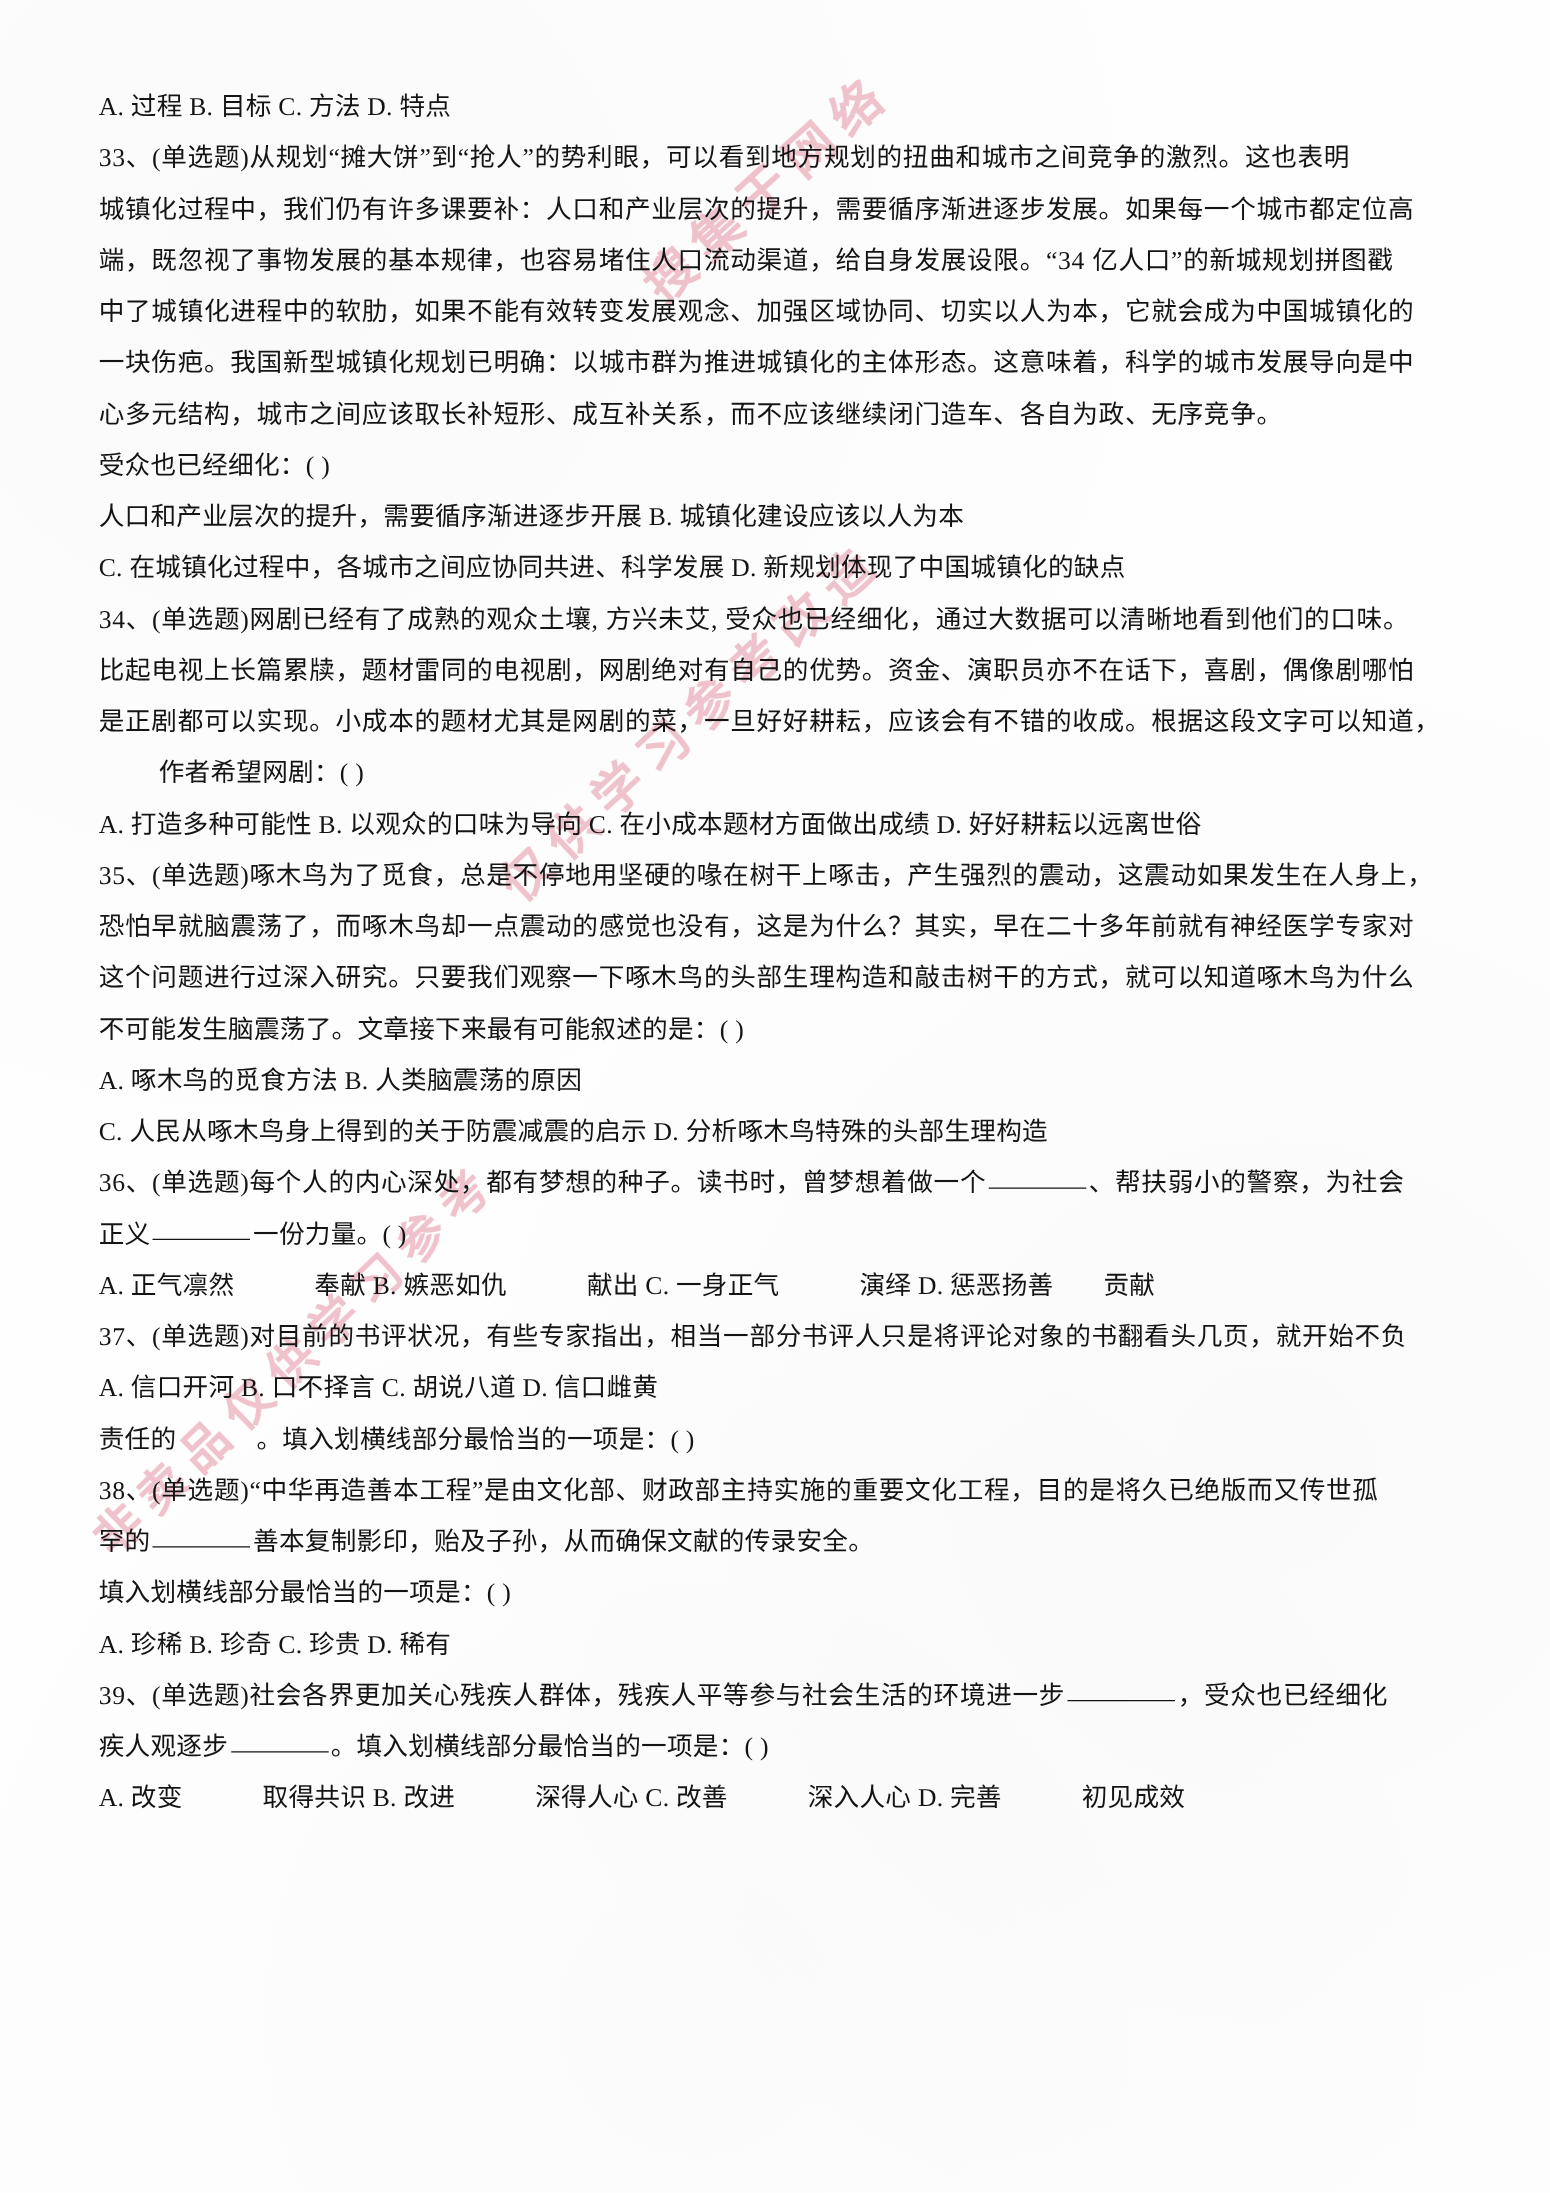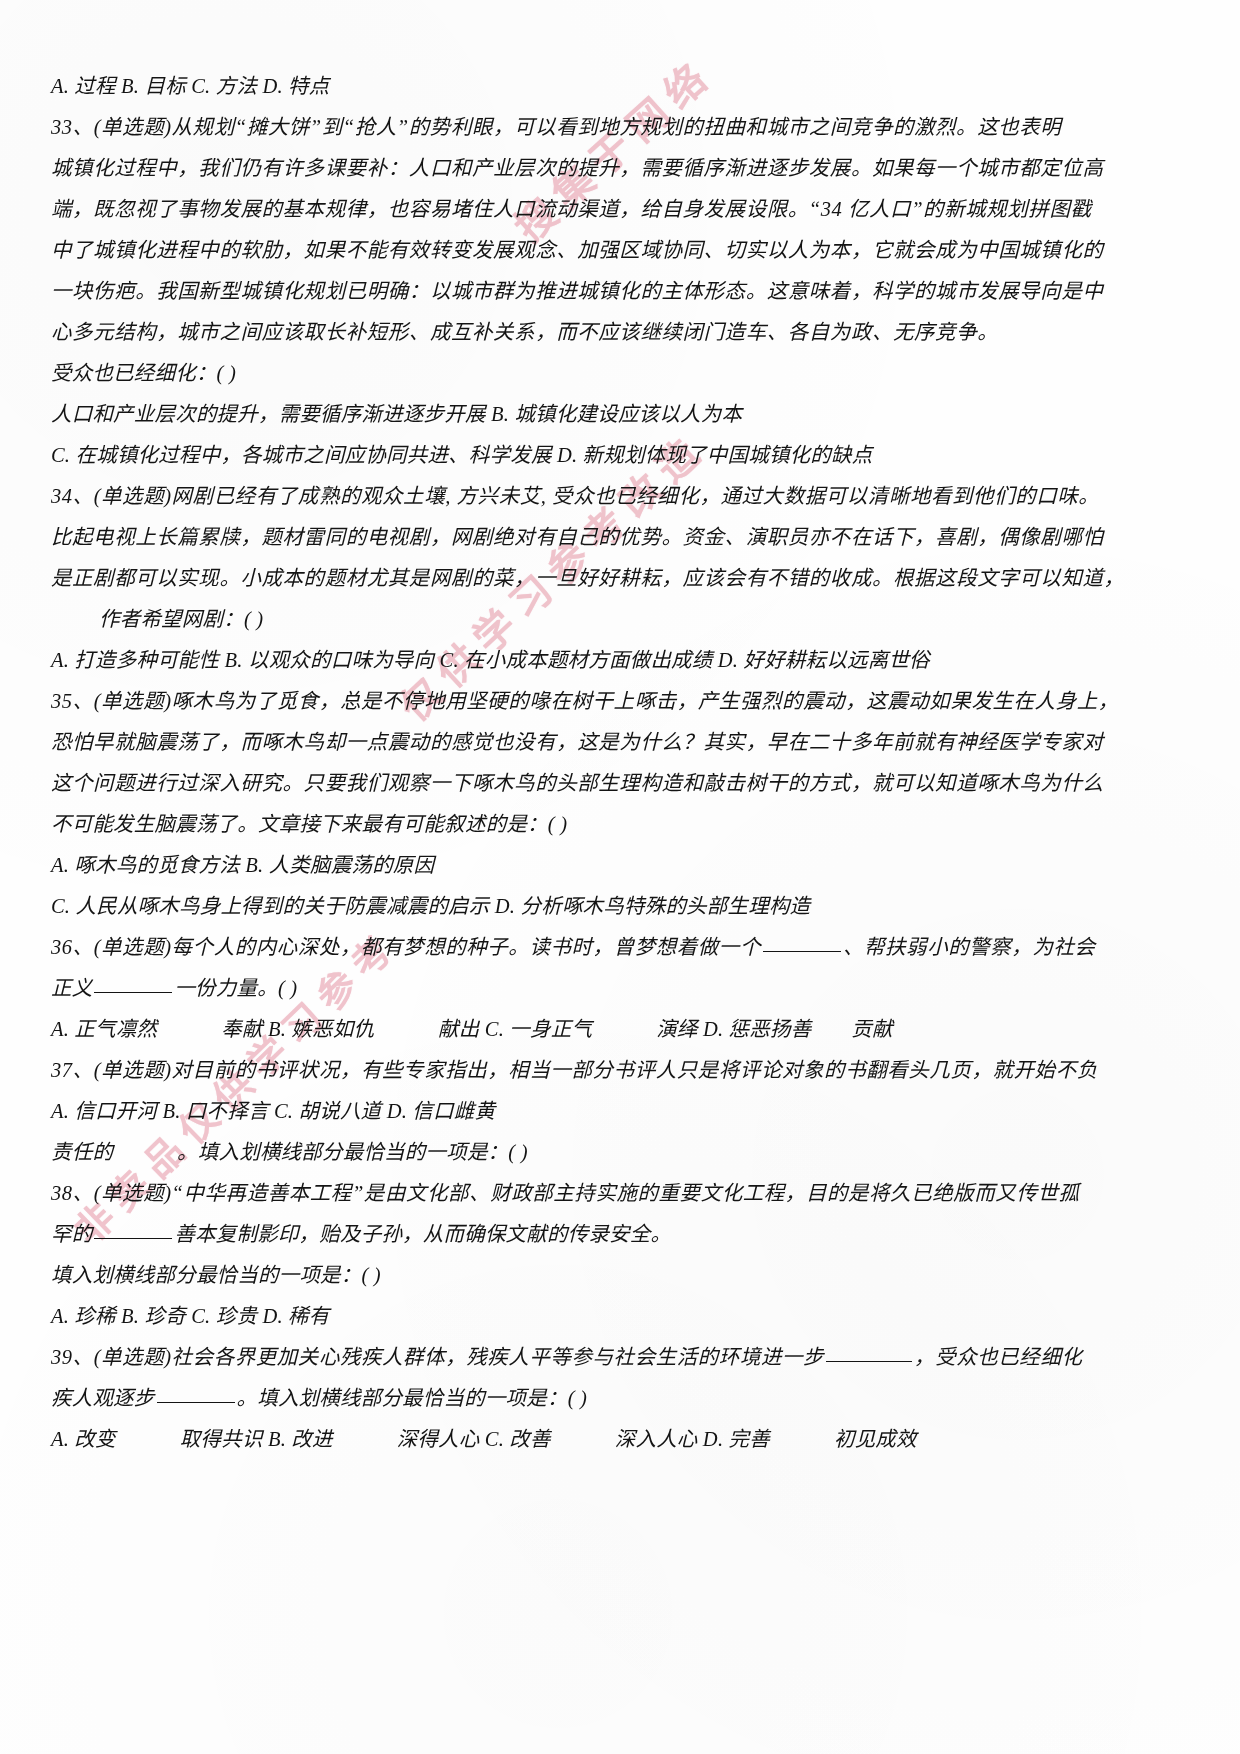--- a/index.html
+++ b/index.html
@@ -74,25 +74,24 @@
     left: 60px;
     top: 1215px;
     font-size: 38px;
     transform: rotate(-44deg);
     transform-origin: left top;
   }
 
   
   #content {
     position: absolute;
-    left: 51px;
+    left: 79px;
     top: 66px;
     width: 1122px;
     z-index: 3;
-    font-style: italic;
   }
   .line {
     font-size: 20.5px;
     line-height: 41px;
     height: 41px;
     white-space: nowrap;
     letter-spacing: 0.2px;
     color: #141414;
   }
   

